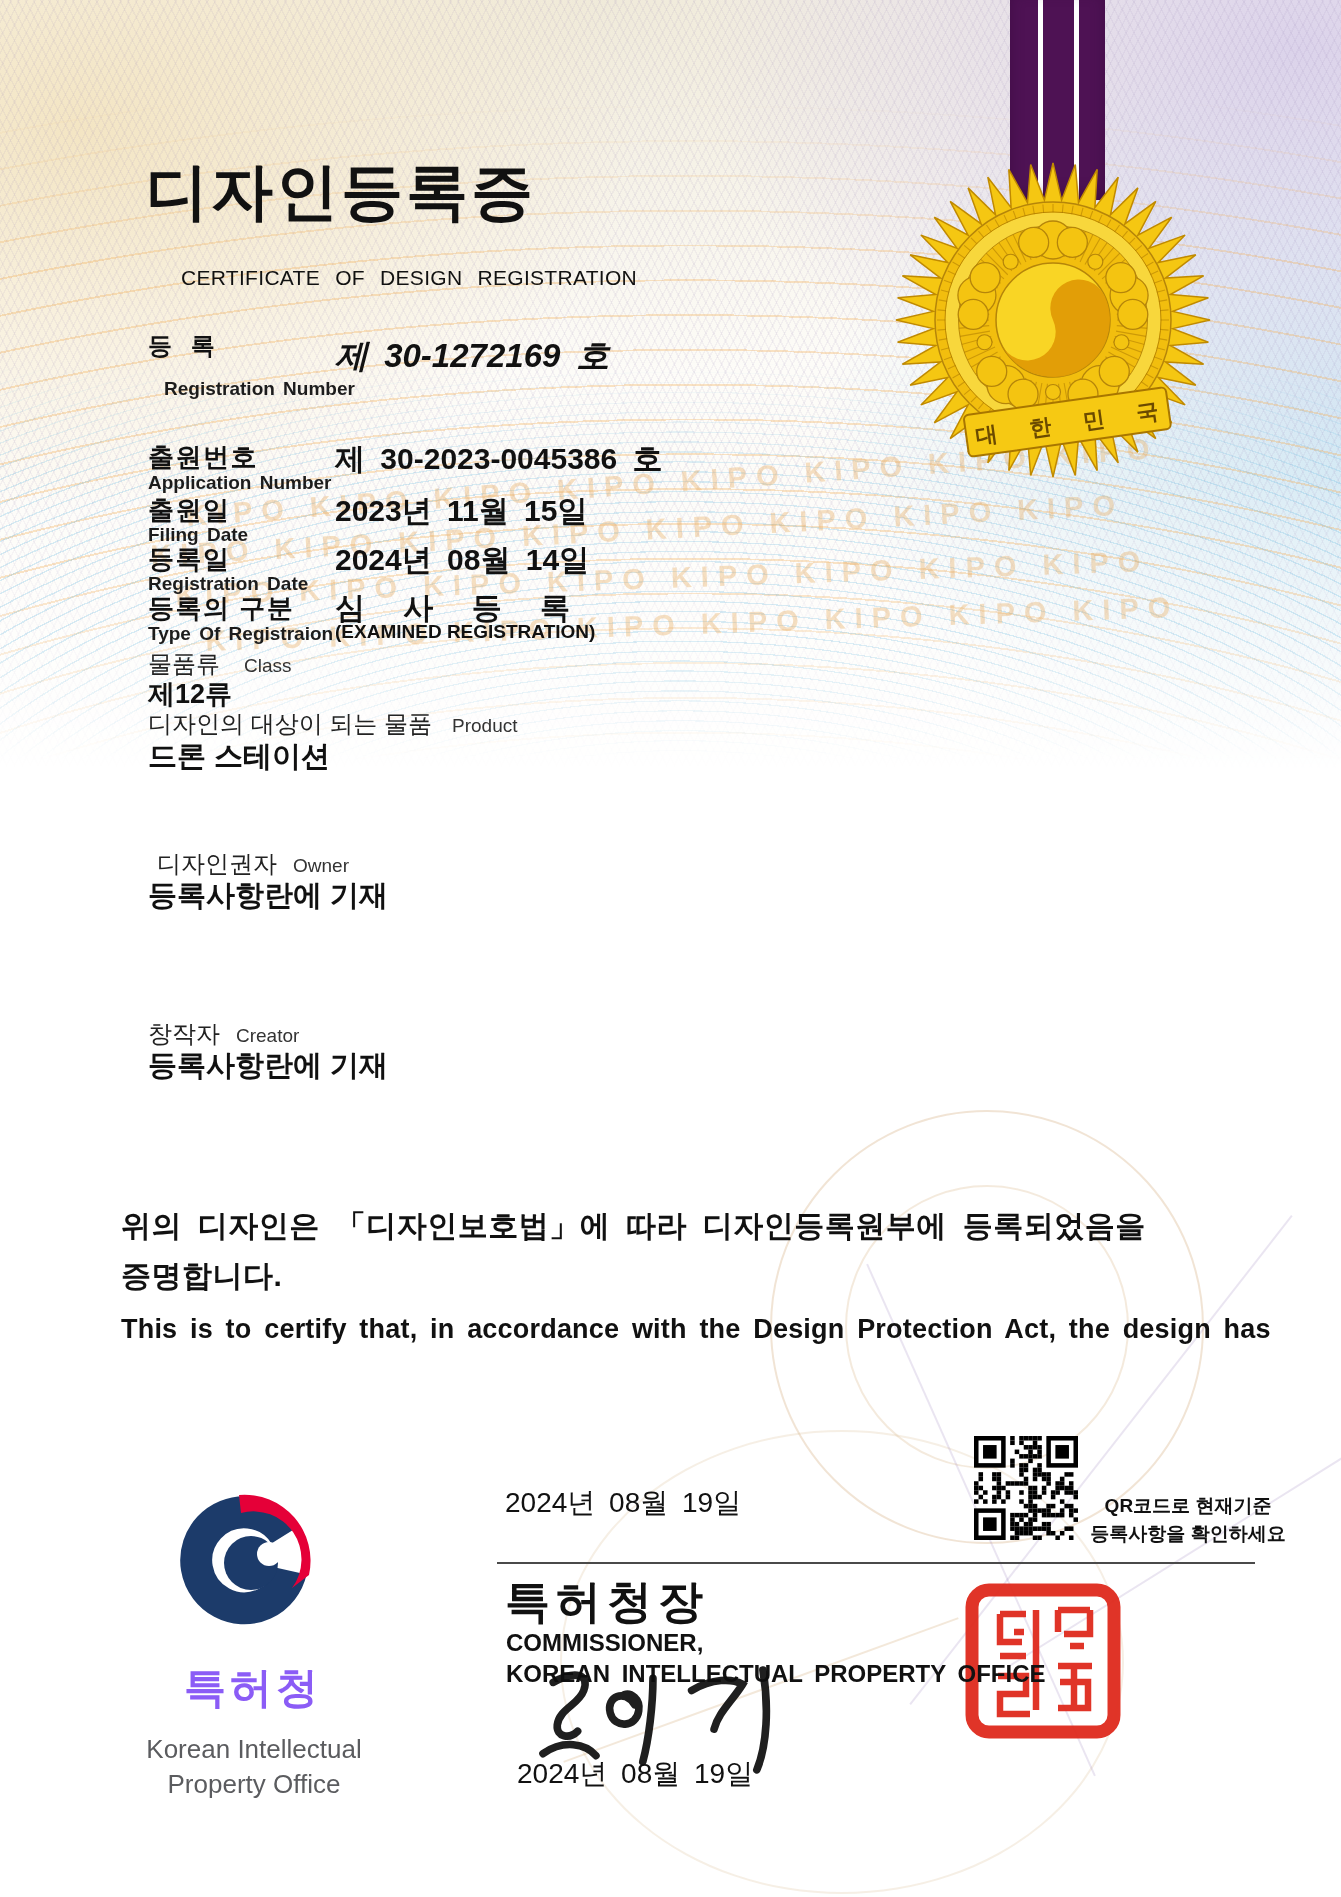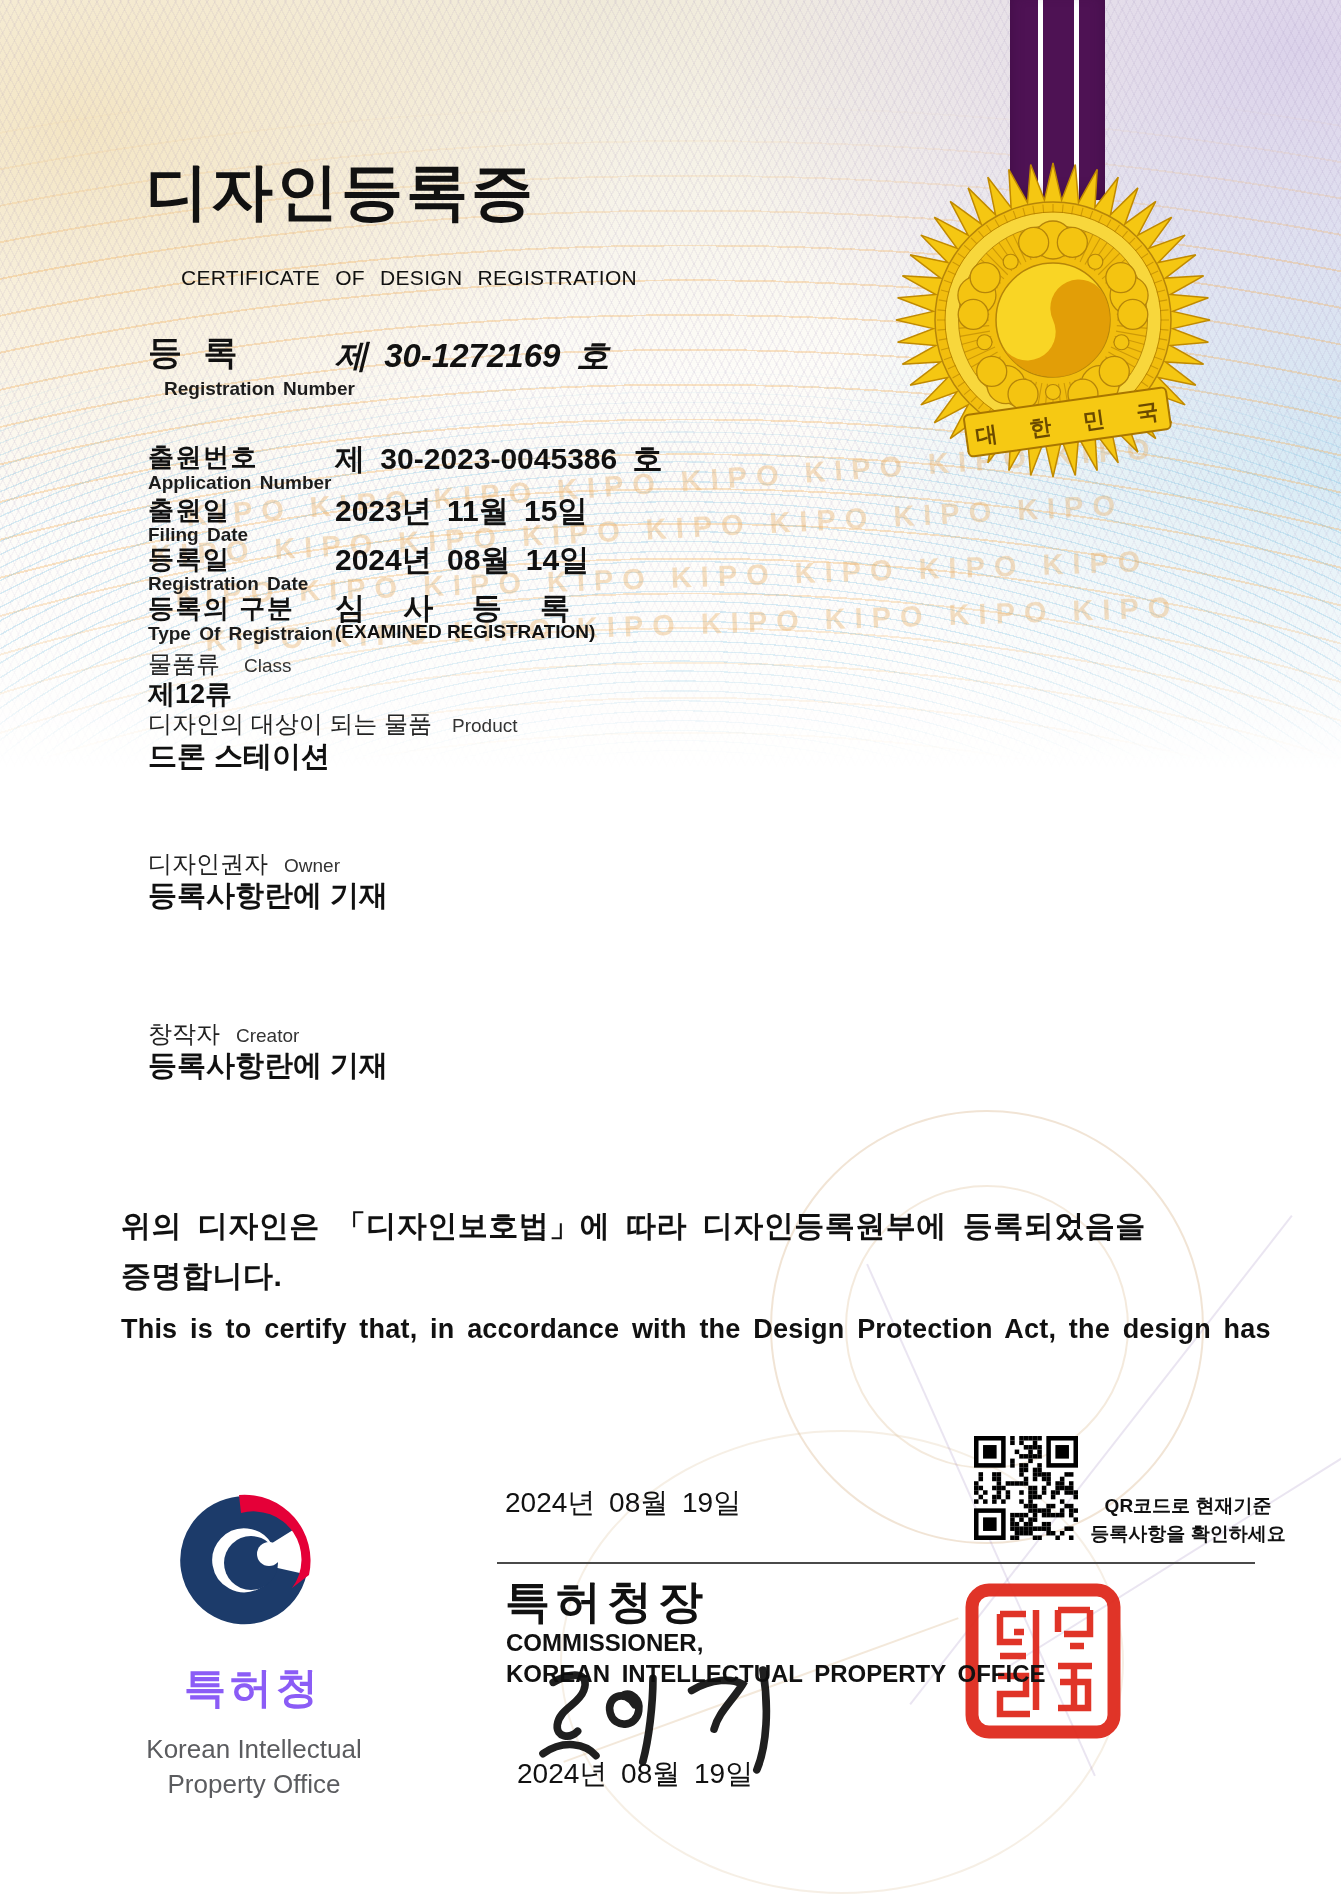--- a/index.html
+++ b/index.html
@@ -48,21 +48,21 @@
     background:linear-gradient(90deg,#4E1254 0 28px,#fff 28px 33px,#4E1254 33px 64px,#fff 64px 69px,#4E1254 69px 95px);
     box-shadow:inset 0 -8px 14px rgba(40,5,45,.35);}
   .medal{left:893px;top:160px;width:320px;height:320px;z-index:3;}
 
   
   .h1{left:146px;top:150px;font-size:62px;font-weight:800;letter-spacing:3px;z-index:5;}
   .h2{left:148px;top:266px;font-size:21px;font-weight:400;word-spacing:9px;letter-spacing:.3px;z-index:5;margin-left:33px;}
 
   
   .flabel{font-size:26px;font-weight:700;letter-spacing:1.5px;z-index:5;}
-  .flabel.big{font-size:34px;letter-spacing:6px;}
+  .flabel.big{font-size:24px;letter-spacing:6px;}
   .fen{font-size:19px;font-weight:700;color:#1c1c1c;word-spacing:3px;z-index:5;}
   .fval{font-size:30px;font-weight:700;word-spacing:7px;z-index:5;}
   .fval.big{font-size:33px;font-style:italic;}
   .fval.spaced{letter-spacing:7px;word-spacing:16px;}
   .fsub{font-size:19px;font-weight:700;z-index:5;}
   .mlabel{display:flex;align-items:baseline;gap:24px;z-index:5;}
   .mlabel .ko{font-size:24px;font-weight:500;color:#222;}
   .mlabel .en{font-size:19px;font-weight:500;color:#333;}
   .bval{font-size:29px;font-weight:700;z-index:5;}
 
@@ -255,21 +255,21 @@
     <span class="en">Class</span>
   </div>
   <div class="abs bval" style="left:148px;top:676px;font-size:27px;">제12류</div>
 
   <div class="abs mlabel" style="left:148px;top:708px;gap:20px;">
     <span class="ko">디자인의 대상이 되는 물품</span>
     <span class="en">Product</span>
   </div>
   <div class="abs bval" style="left:148px;top:737px;">드론 스테이션</div>
 
-  <div class="abs mlabel" style="left:148px;top:848px;gap:16px;">
+  <div class="abs mlabel" style="left:157px;top:848px;gap:16px;">
     <span class="ko">디자인권자</span>
     <span class="en">Owner</span>
   </div>
   <div class="abs bval" style="left:148px;top:876px;">등록사항란에 기재</div>
 
   <div class="abs mlabel" style="left:148px;top:1018px;gap:16px;">
     <span class="ko">창작자</span>
     <span class="en">Creator</span>
   </div>
   <div class="abs bval" style="left:148px;top:1046px;">등록사항란에 기재</div>

